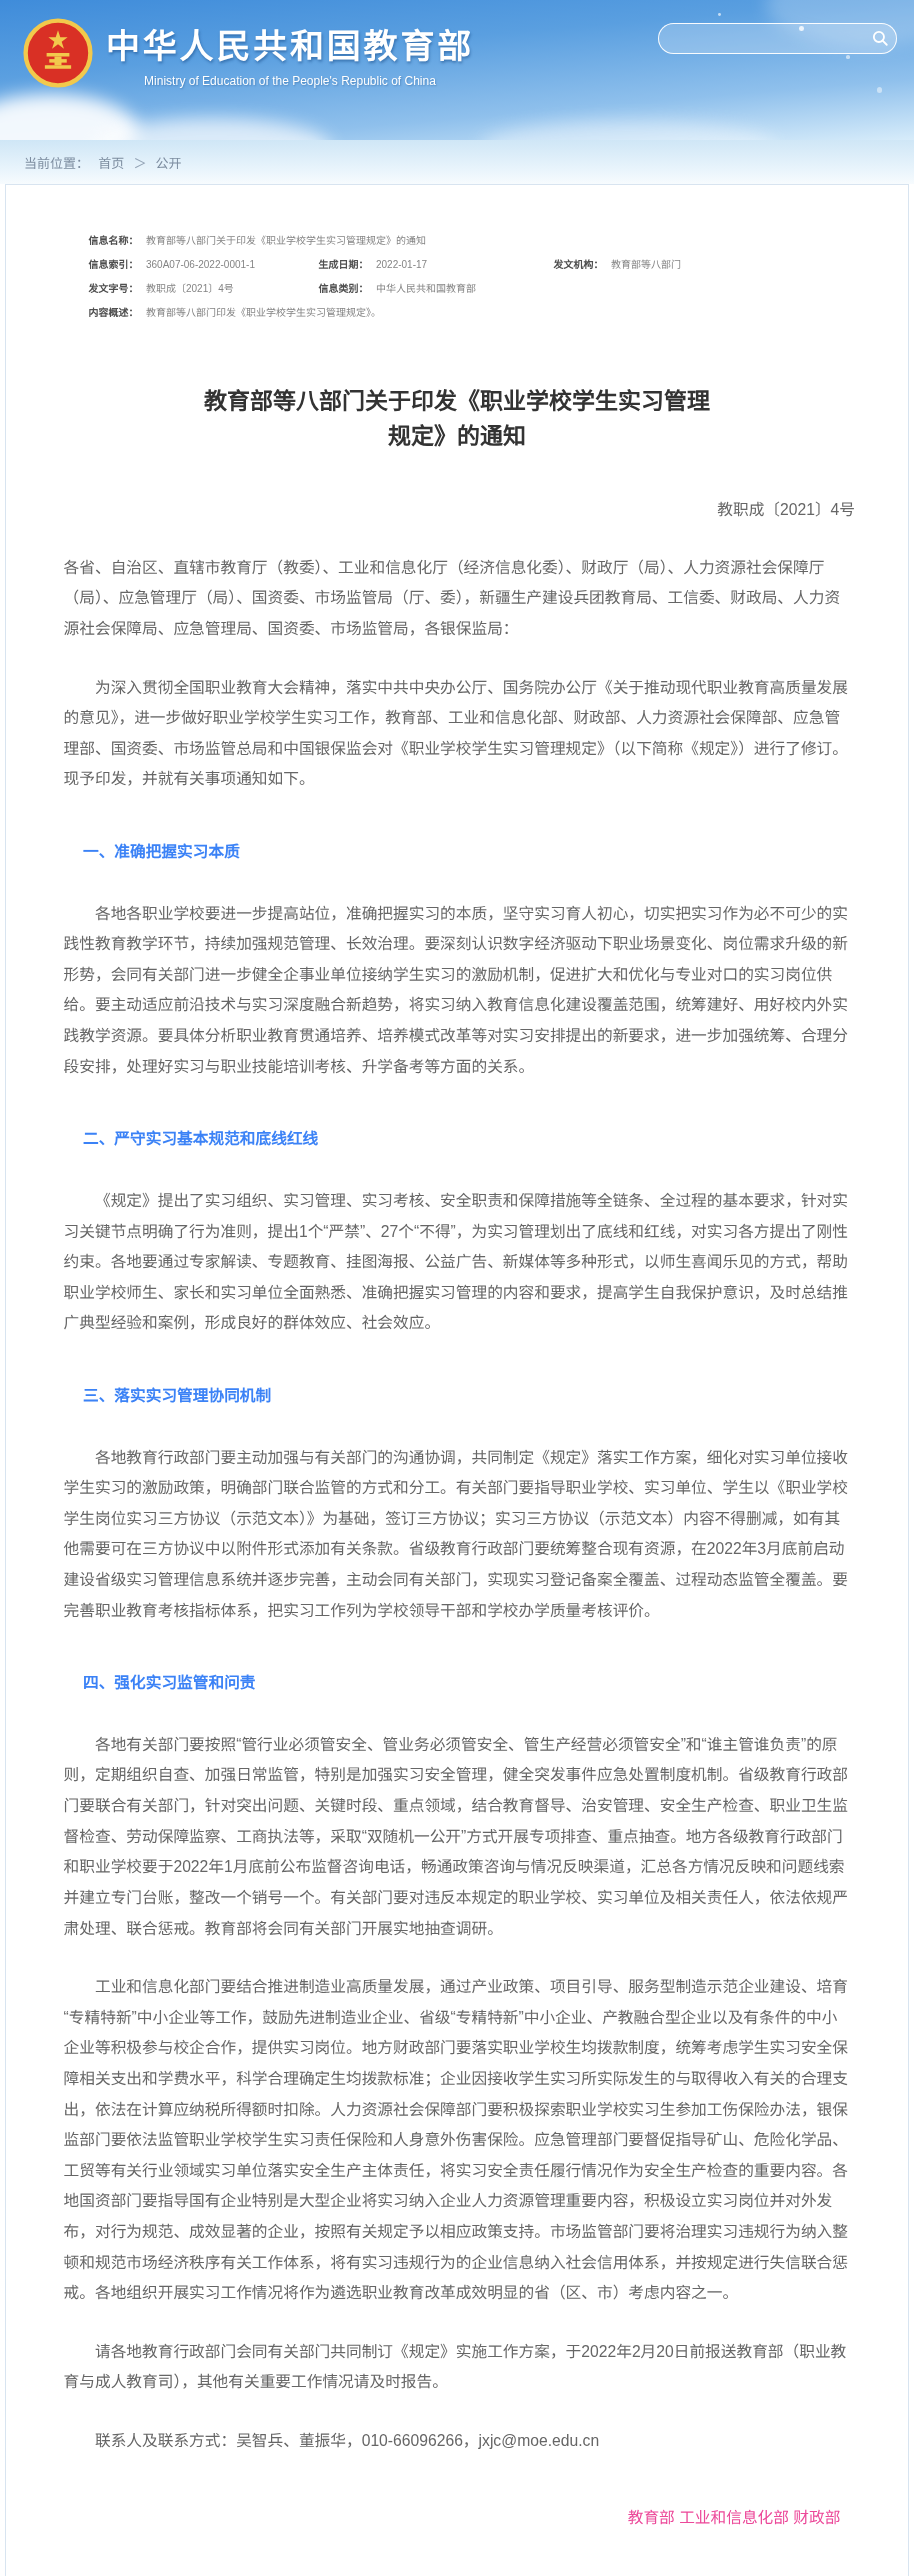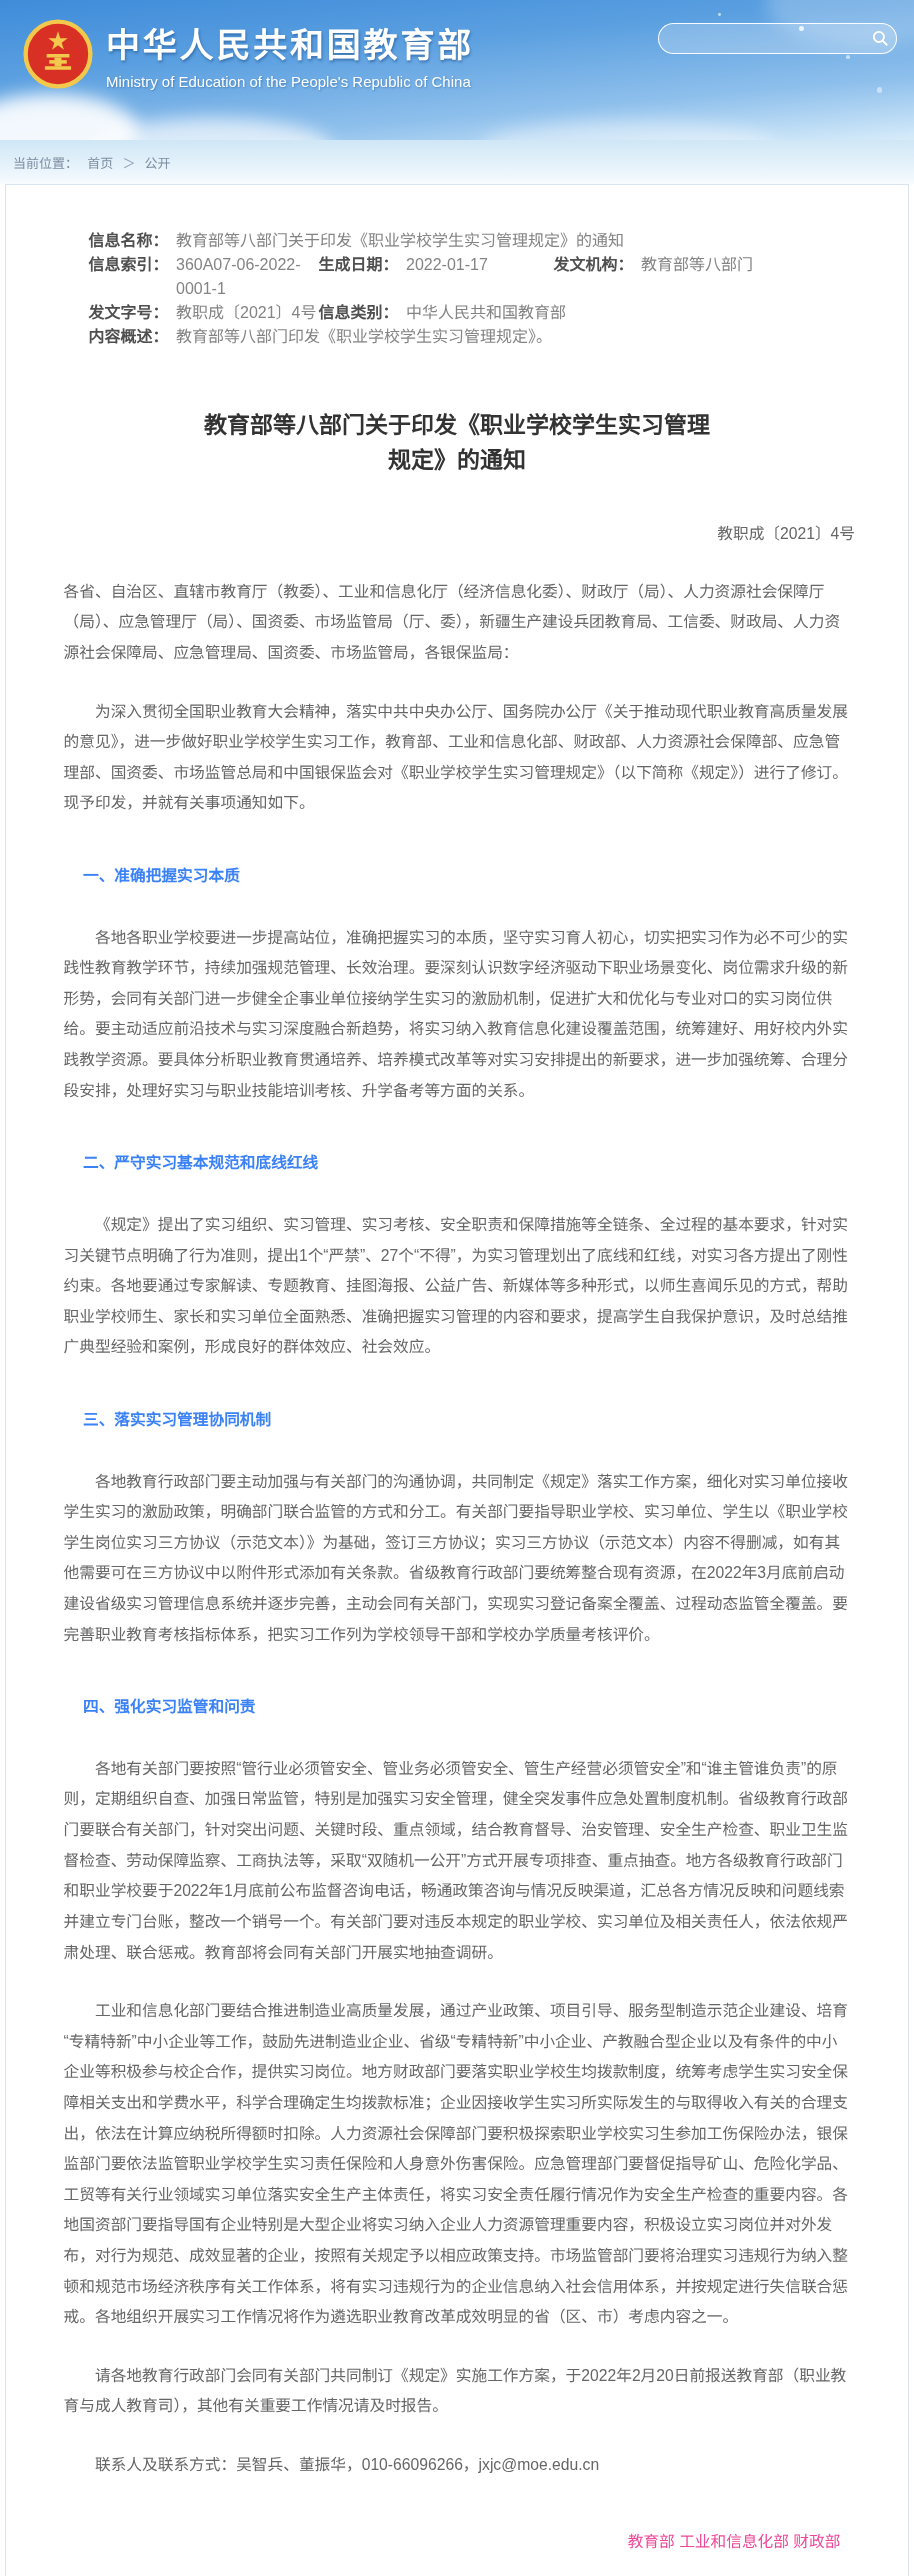--- a/index.html
+++ b/index.html
@@ -28,58 +28,58 @@
   .s3 { width:5.5px; height:5.5px; right:32px; top:87px; opacity:.6; }
   .s4 { width:2.8px; height:2.8px; right:193px; top:13px; opacity:.8; }
 
   .brand { position:absolute; left:23px; top:18.4px; display:flex; align-items:center; text-decoration:none; }
   .emblem { width:70px; height:70px; flex:0 0 auto; }
   .brand-text { margin-left:13px; color:#fff; }
   .site-title {
     font-size:34px; font-weight:bold; letter-spacing:2.8px;
     text-shadow:0.9px 1.8px 2.8px rgba(10,60,120,.45);
   }
-  .site-subtitle { font-size:15px; margin-top:5.5px; text-shadow:0.9px 0.9px 1.8px rgba(10,60,120,.35); }
+  .site-subtitle { font-size:12px; margin-top:5.5px; text-shadow:0.9px 0.9px 1.8px rgba(10,60,120,.35);text-align:center; }
 
   .search-box {
     position:absolute; right:16.6px; top:23px;
     width:239px; height:31px;
     border:1.8px solid rgba(255,255,255,.95);
     border-radius:15.7px;
     background:rgba(255,255,255,.22);
     display:flex; align-items:center; padding:0 7.4px 0 13px;
   }
   .search-box input {
     flex:1; border:none; outline:none; background:transparent;
     font-size:13px; color:#fff; height:100%;
   }
   .search-btn { border:none; background:transparent; padding:0; cursor:pointer; display:flex; align-items:center; }
 
   
   .breadcrumb {
     height:44px;
     background:linear-gradient(180deg, #cfe6f6 0%, #eaf5fc 70%, #f7fbfe 100%);
     display:flex; align-items:center;
-    padding-left:13px;
+    padding-left:24px;
     font-size:13px; color:#7d8da0;
   }
   .breadcrumb a { color:#7d8da0; text-decoration:none; margin:0 9.2px; }
   .breadcrumb .sep { color:#93a3b5; }
 
   
   .content-box {
     margin:0 4.6px;
     border:0.9px solid #d8e4f0;
     background:#fff;
     min-height:2375px;
     padding:44px 0 33px;
   }
 
   
-  .info-table { padding:0 37px 5.5px 83px; font-size:16px; color:#848484; }
+  .info-table { padding:0 37px 5.5px 83px; font-size:10px; color:#848484; }
   .info-row { display:flex; line-height:24px; }
   .info-cell { display:flex; white-space:nowrap; }
   .info-cell .val { white-space:normal; }
   .info-label { font-weight:bold; color:#4f4f4f; margin-right:7.4px; }
   .w1 { width:230px; }
   .w2 { width:235px; }
 
   
   .doc { padding:0 46px; color:#666; }
   .doc-title {

